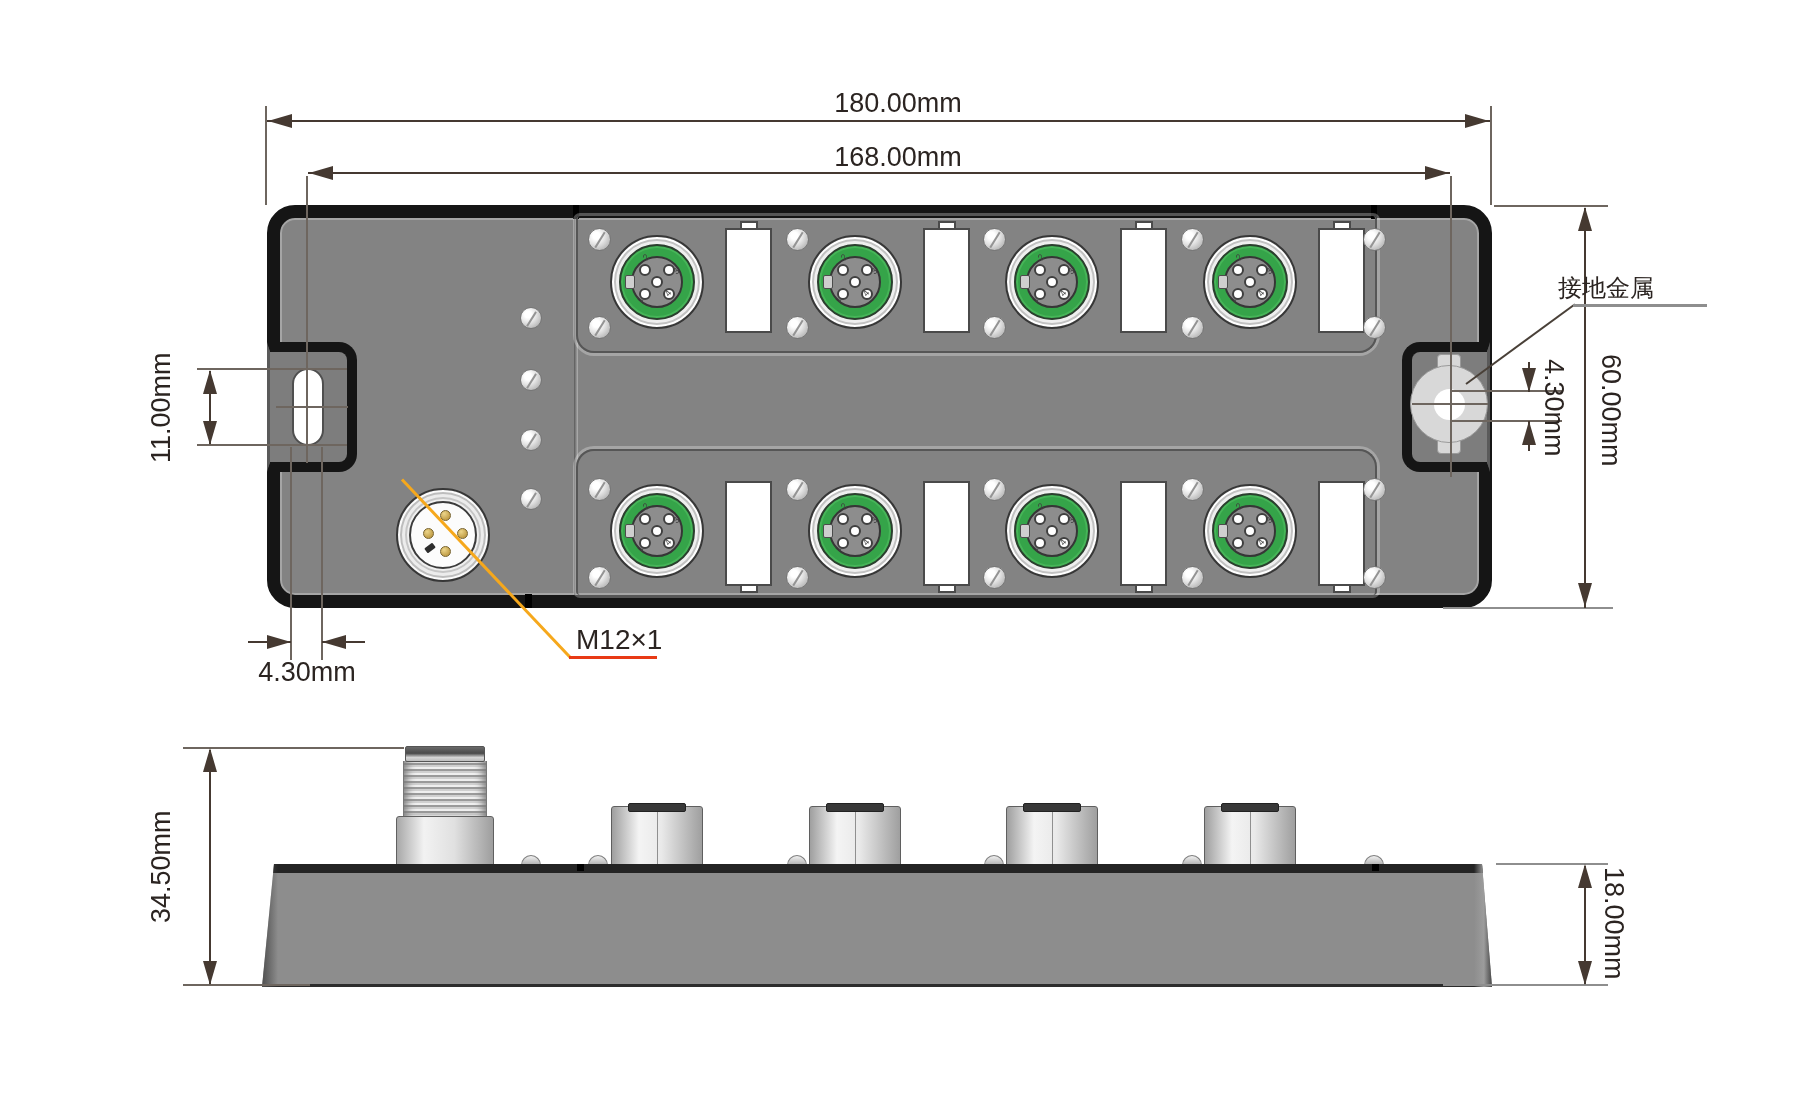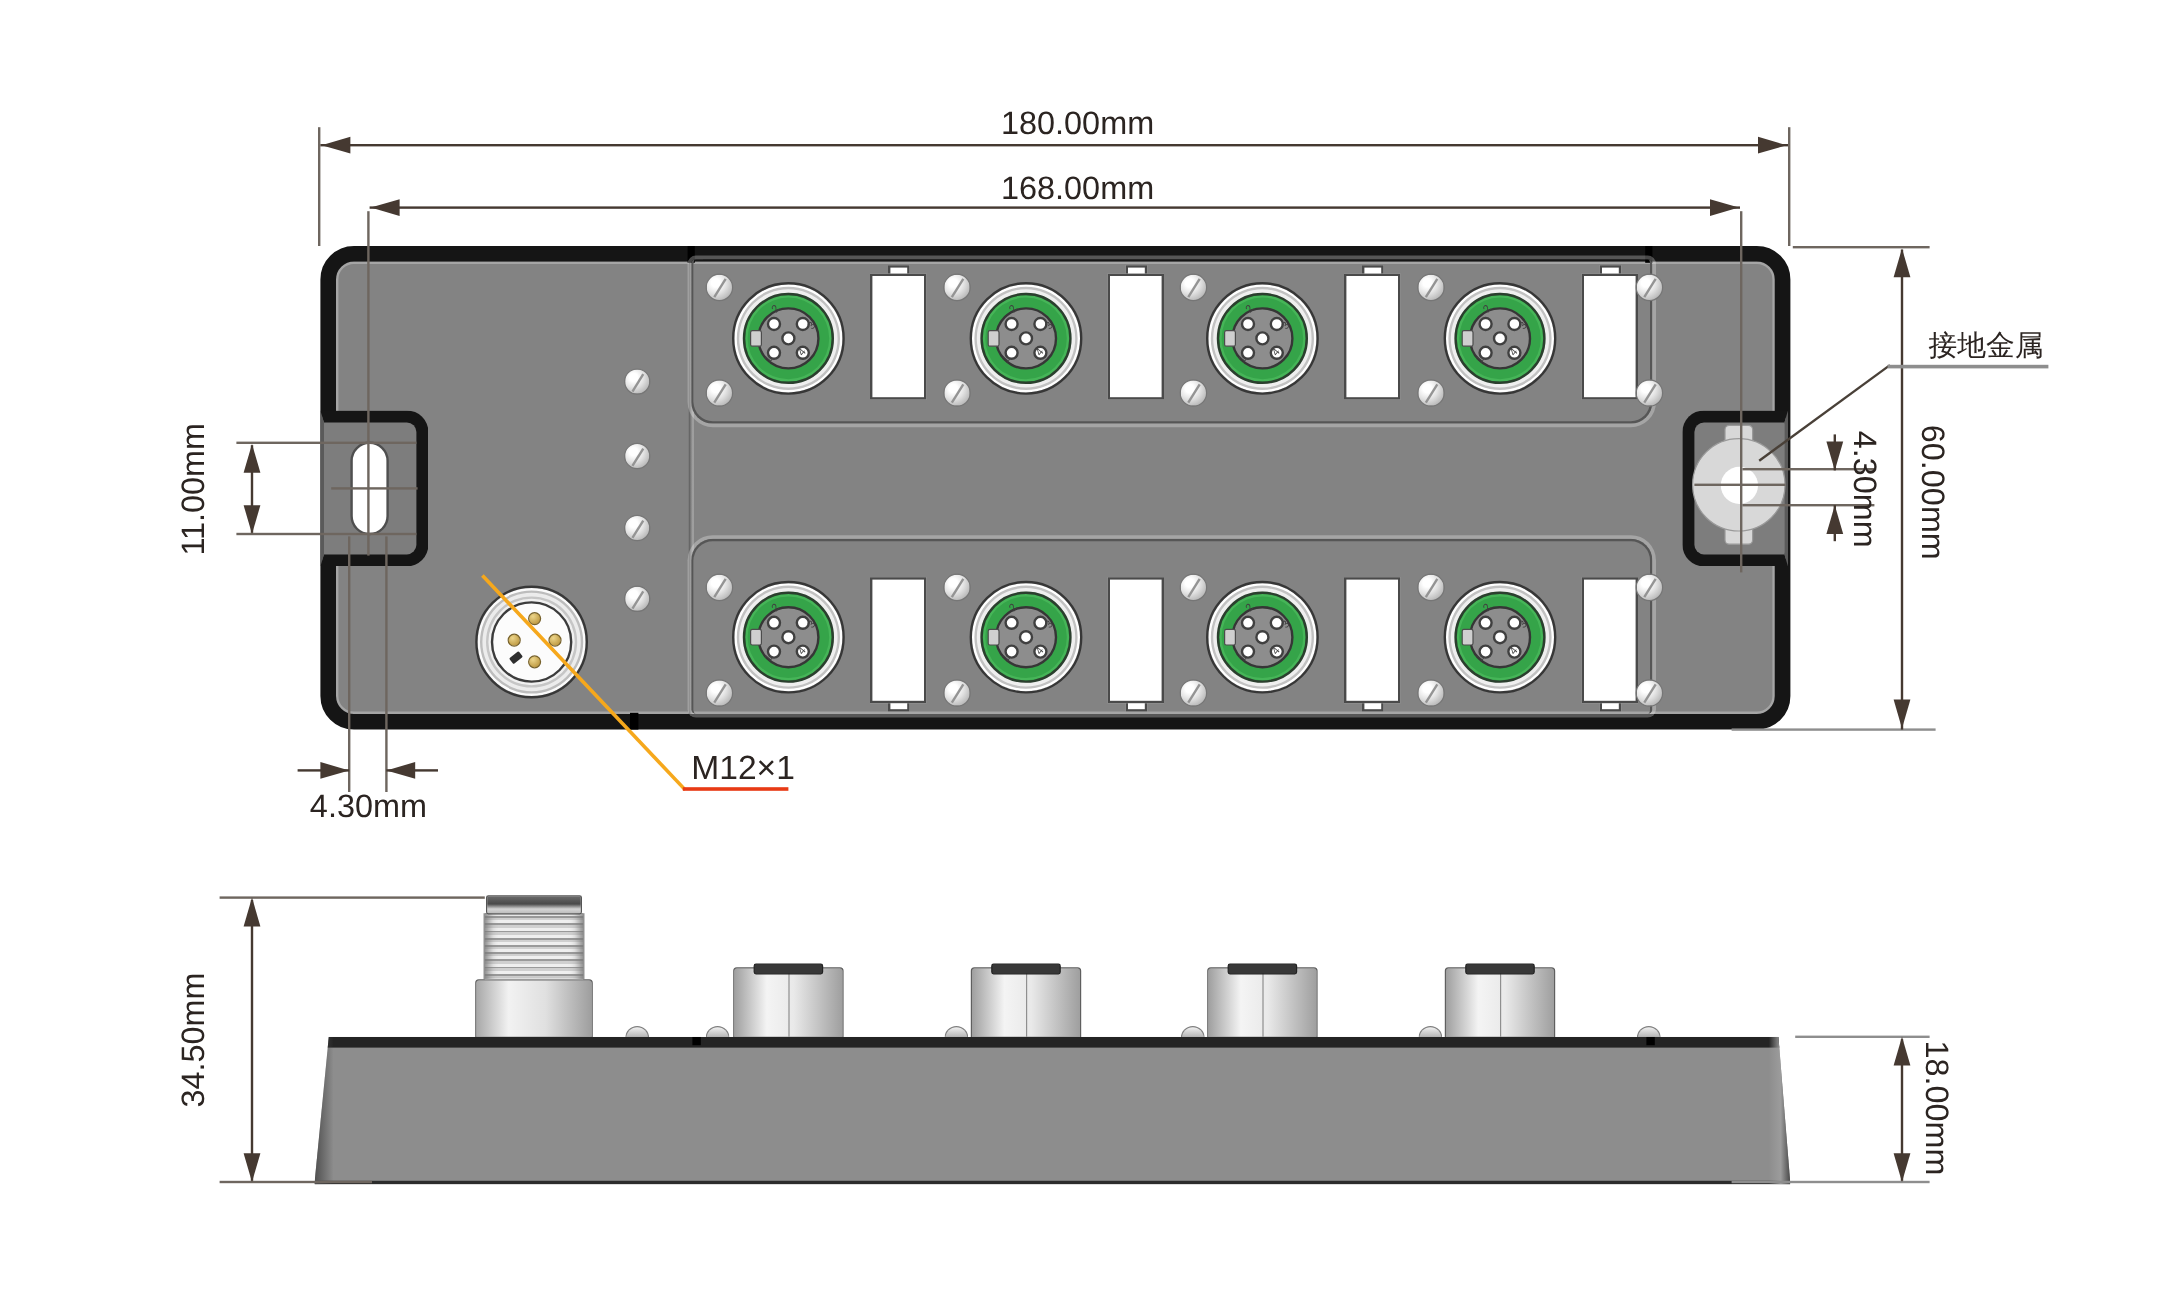--- a/index.html
+++ b/index.html
@@ -381,21 +381,21 @@
 
   <div class="xl" style="left:1494px;top:205px;width:114px;height:2px;"></div>
   <div class="xl" style="left:1443px;top:607px;width:170px;height:2px;background:#8e8e8e;"></div>
   <div class="vl" style="left:1584px;top:208px;height:400px;"></div>
   <div class="arr u" style="left:1578px;top:207px;"></div>
   <div class="arr d" style="left:1578px;top:583px;"></div>
   <div class="dimtxt vdn ctr" style="left:1595px;top:345px;height:130px;">60.00mm</div>
 
   <div class="abs" style="left:1466px;top:383px;width:135px;height:2px;background:#494038;transform:rotate(-36.2deg);transform-origin:left center;"></div>
   <div class="abs" style="left:1573px;top:304px;width:134px;height:3px;background:#8e8e8e;"></div>
-  <div class="dimtxt" style="left:1607px;top:272px;font-size:24px;">接地金属</div>
+  <div class="dimtxt" style="left:1558px;top:272px;font-size:24px;">接地金属</div>
 
   <div class="abs" style="left:402px;top:478px;width:246px;height:3px;background:#f6a81c;transform:rotate(46.6deg);transform-origin:left center;"></div>
   <div class="abs" style="left:569px;top:656px;width:88px;height:3px;background:#e83a15;"></div>
   <div class="dimtxt" style="left:576px;top:624px;font-size:28px;">M12×1</div>
 
   <div class="xl" style="left:183px;top:747px;width:221px;height:2px;"></div>
   <div class="xl" style="left:183px;top:984px;width:127px;height:2px;"></div>
   <div class="vl" style="left:209px;top:750px;height:234px;"></div>
   <div class="arr u" style="left:203px;top:748px;"></div>
   <div class="arr d" style="left:203px;top:961px;"></div>

